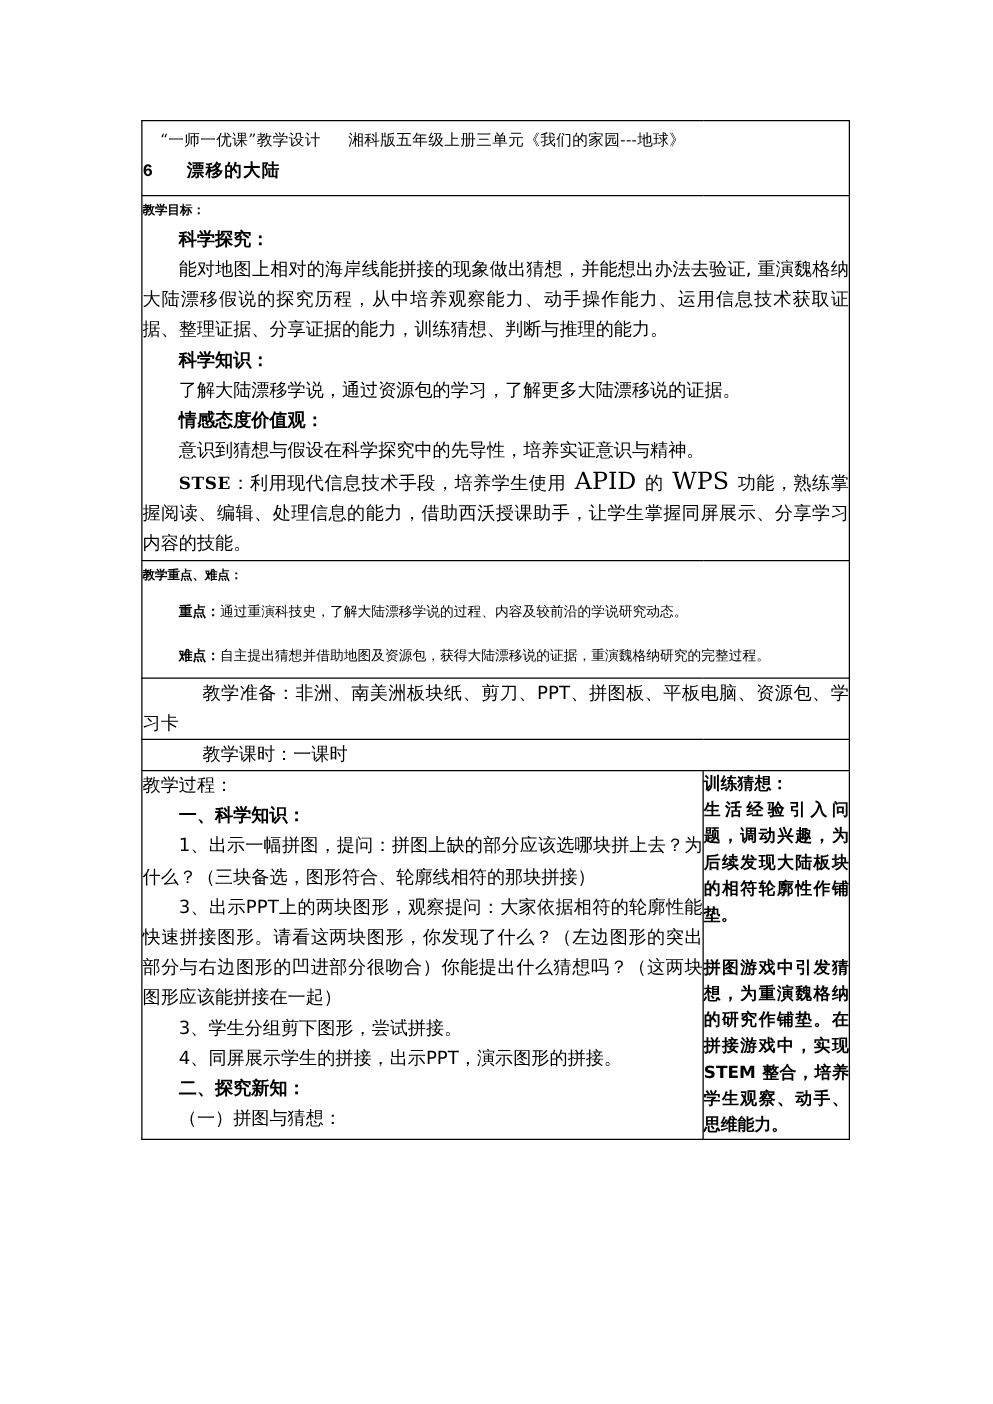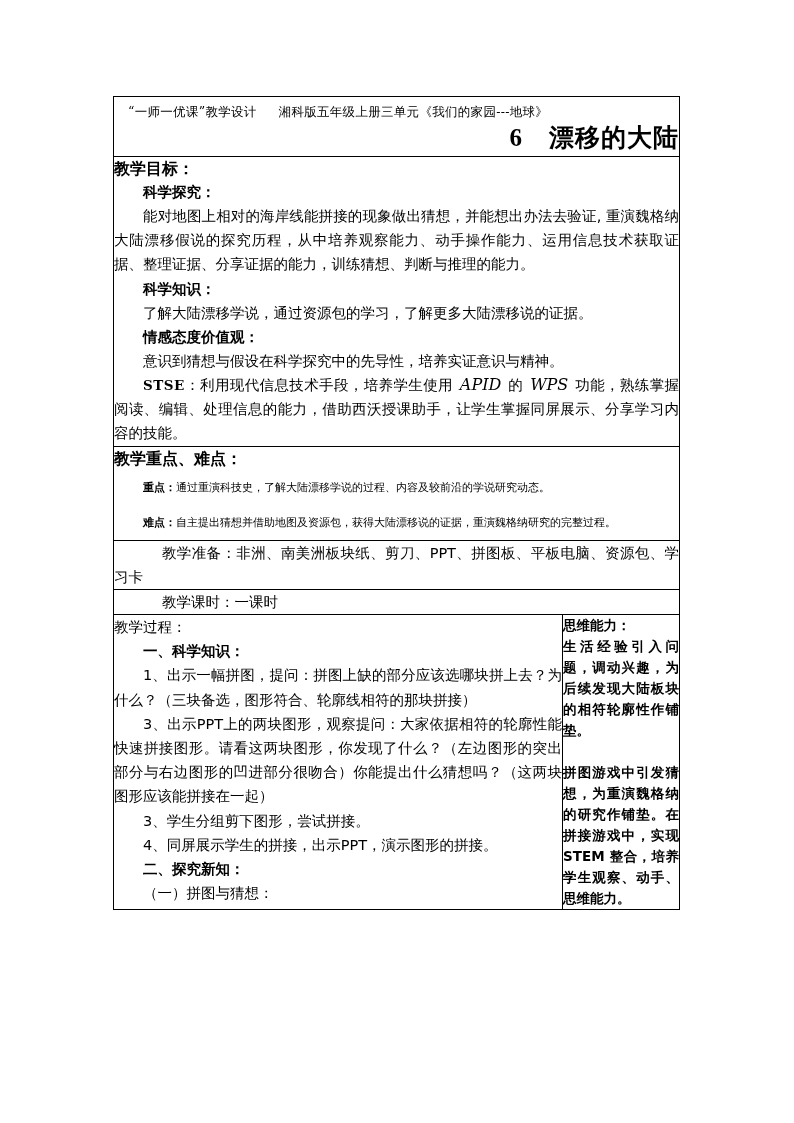--- a/index.html
+++ b/index.html
@@ -51,35 +51,35 @@
     letter-spacing: 0.3px;
     padding: 5px 0 0 14px;
     white-space: nowrap;
   }
   .hdr-line .gap {
     display: inline-block;
     width: 22px;
   }
 
   .doc-title {
-    text-align: right;
-    font-family: Liberation Serif, serif;
-    font-weight: bold;
-    font-size: 25px;
+    text-align: left;
+    font-family: Liberation Mono, monospace;
+    font-weight: bold;
+    font-size: 14px;
     line-height: 28px;
     padding: 2px 0 4px 0;
     letter-spacing: 1px;
   }
   .doc-title .num {
     margin-right: 26px;
   }
 
   .bold-head {
     font-weight: bold;
-    font-size: 16px;
+    font-size: 10px;
     line-height: 23px;
     font-family: "DejaVu Sans", sans-serif;
   }
   .sub-head {
     font-weight: bold;
     font-size: 14.5px;
     line-height: 24px;
     padding-left: 29px;
   }
   .para {
@@ -109,23 +109,22 @@
     font-size: 14.5px;
     line-height: 24.2px;
     text-align: justify;
   }
   .run-in .lbl {
     font-weight: normal;
     padding-left: 48px;
   }
   .mono-en {
     font-family: "DejaVu Serif", serif;
-    font-size: 16px;
+    font-size: 19px;
     padding: 0 2px;
-    font-style: italic;
   }
   .stse {
     font-family: "DejaVu Serif", serif;
     font-weight: bold;
     font-size: 13.5px;
     letter-spacing: 0.5px;
     margin-top: 15px;
   }
 
   .proc-head {
@@ -226,21 +225,21 @@
           <div class="proc-head">教学过程：</div>
           <div class="sect-head">一、科学知识：</div>
           <div class="num-para">1、出示一幅拼图，提问：拼图上缺的部分应该选哪块拼上去？为什么？（三块备选，图形符合、轮廓线相符的那块拼接）</div>
           <div class="num-para">3、出示PPT上的两块图形，观察提问：大家依据相符的轮廓性能快速拼接图形。请看这两块图形，你发现了什么？（左边图形的突出部分与右边图形的凹进部分很吻合）你能提出什么猜想吗？（这两块图形应该能拼接在一起）</div>
           <div class="num-para">3、学生分组剪下图形，尝试拼接。</div>
           <div class="num-para">4、同屏展示学生的拼接，出示PPT，演示图形的拼接。</div>
           <div class="sect-head">二、探究新知：</div>
           <div class="num-para">（一）拼图与猜想：</div>
         </td>
         <td class="cell-pad intent-col">
-          <div class="intent-title">思维能力：</div>
+          <div class="intent-title">训练猜想：</div>
           <div class="intent-text">生活经验引入问题，调动兴趣，为后续发现大陆板块的相符轮廓性作铺垫。</div>
           <div class="intent-gap"></div>
           <div class="intent-text">拼图游戏中引发猜想，为重演魏格纳的研究作铺垫。在拼接游戏中，实现STEM 整合，培养学生观察、动手、思维能力。</div>
         </td>
       </tr>
 
     </tbody>
   </table>
 
 </div>

